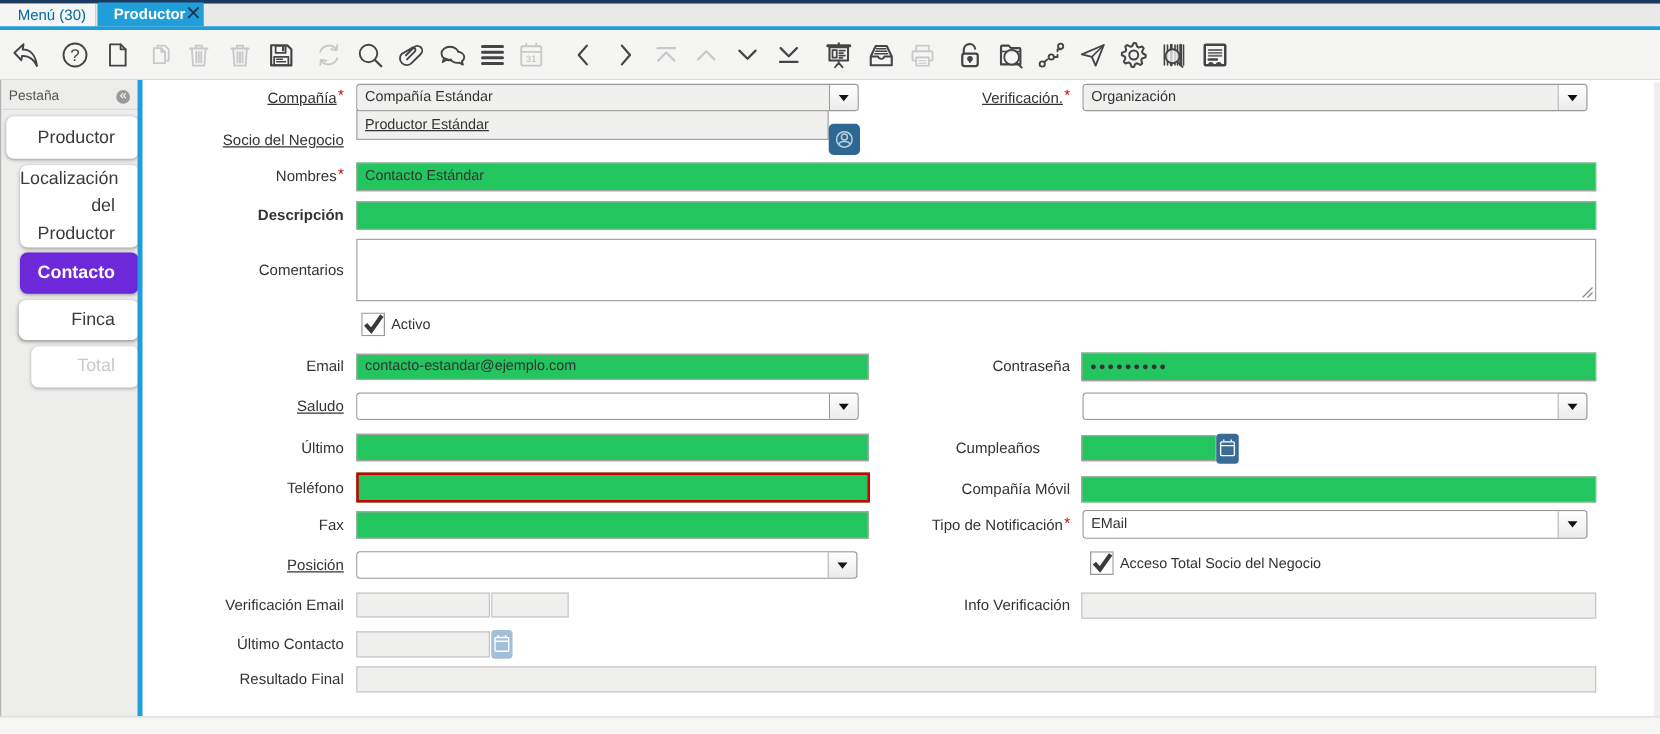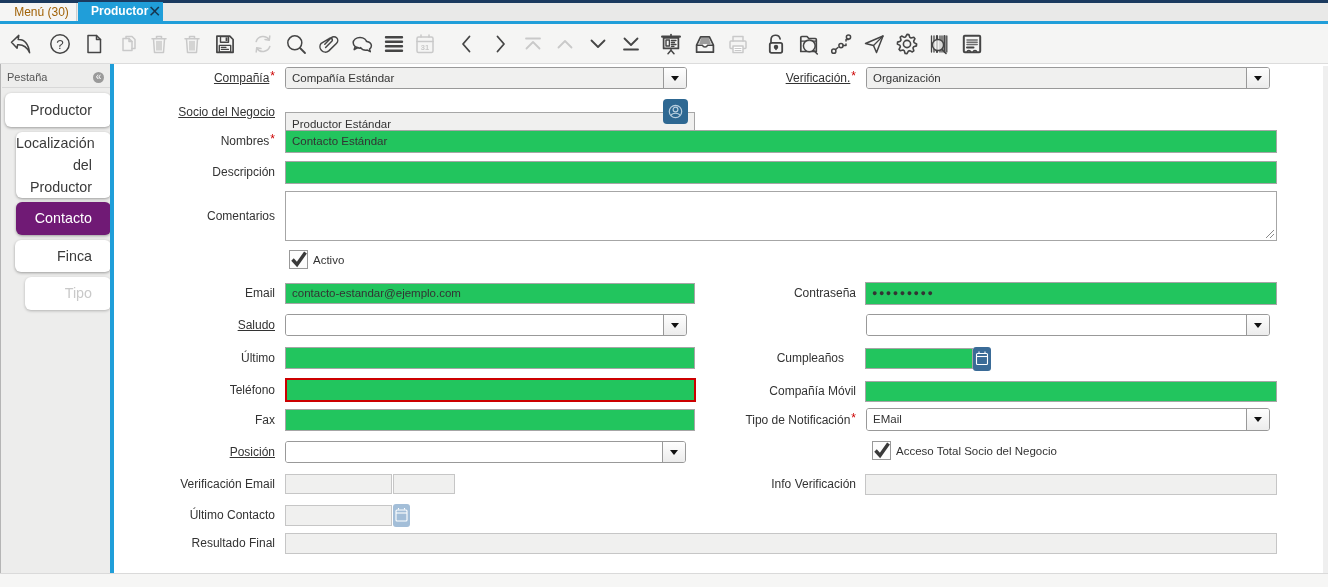--- a/index.html
+++ b/index.html
@@ -3,34 +3,34 @@
 <meta charset="utf-8">
 <style>
 * { margin:0; padding:0; box-sizing:border-box; }
 html,body { width:1328px; height:587px; overflow:hidden; }
 body { font-family:"Liberation Sans", sans-serif; background:#fff; position:relative; }
 #page { position:absolute; left:0; top:0; width:1328px; height:587px; }
 .abs { position:absolute; }
 
 #navy { left:0; top:0; width:1328px; height:3px; background:#1b3a5f; }
 #tabstrip { left:0; top:3px; width:1328px; height:18px; background:#e9e9e8; }
-#menutab { left:0; top:0; width:77px; height:18px; background:#f5f5f4; border-right:1px solid #cfcfcf; color:#a16207; font-size:12px; line-height:18px; text-align:center; padding-left:7px; }
+#menutab { left:0; top:0; width:77px; height:18px; background:#f5f5f4; border-right:1px solid #cfcfcf; color:#0369a1; font-size:12px; line-height:18px; text-align:center; padding-left:7px; }
 #prodtab { left:78px; top:-1px; width:85px; height:19px; background:#209ed9; color:#fff; font-weight:bold; font-size:12px; line-height:19px; text-align:left; padding-left:13px; }
 #prodx { left:70px; top:1px; font-weight:normal; color:#16364f; font-size:16px; line-height:17px; }
 #blueline { left:0; top:21px; width:1328px; height:2.5px; background:#209ed9; }
 #toolbar { left:0; top:23.5px; width:1328px; height:40.5px; background:#f5f5f4; border-bottom:1px solid #dcdcdc; }
 .tbi { position:absolute; top:8px; width:24px; height:24px; }
 
 #main { left:0; top:64px; width:1328px; height:509px; background:#fff; }
 #sidebar { left:0; top:0; width:110px; height:509px; background:#ededec; border-left:1px solid #b5b5b5; }
 #pestheader { left:1px; top:0; width:109px; height:24px; border-bottom:1px solid #d8d8d8; }
 #pesttitle { left:6px; top:7px; font-size:11px; font-weight:normal; color:#555; }
 #collbtn { left:92px; top:8px; width:11px; height:11px; border-radius:50%; background:#9a9a9a; color:#fff; font-size:10px; line-height:10px; text-align:center; }
 .stab { position:absolute; background:#fff; border-radius:6px; box-shadow:0 1px 3px rgba(0,0,0,0.35); color:#3a3a3a; font-size:14.3px; text-align:right; padding-right:19px; }
-.stab.active { background:#701a75; color:#fff; font-weight:normal; }
+.stab.active { background:#6d28d9; color:#fff; font-weight:bold; }
 .stab.disabled { color:#c9c9c9; box-shadow:0 1px 3px rgba(0,0,0,0.25); }
 #vline { left:110px; top:0; width:3.5px; height:509px; background:#1f9ed9; }
 #scrolltrack { left:1323px; top:2px; width:5px; height:507px; background:#efefef; }
 #footer { left:0; top:573px; width:1328px; height:14px; background:#f6f6f5; border-top:1px solid #dadada; }
 
 .lbl { position:absolute; font-size:12px; color:#333; text-align:right; white-space:nowrap; line-height:15px; }
 .lbl u { text-decoration:underline; }
 .star { color:#cc0000; position:relative; top:-2px; margin-left:1px; }
 .inp { position:absolute; background:#22c55e; border:1px solid #a6a6a6; font-size:11.5px; color:#333; padding:0 0 0 6px; line-height:20px; }
 .inp.ro { background:#f0f0ef; }
@@ -206,57 +206,57 @@
     </div>
   <div class="abs" id="main">
     <div class="abs" id="sidebar">
       <div class="abs" id="pestheader"></div>
       <div class="abs" id="pesttitle">Pestaña</div>
       <div class="abs" id="collbtn">«</div>
       <div class="stab" style="left:4px; top:29px; width:106px; height:34px; line-height:34px;">Productor</div>
       <div class="stab" style="left:15px; top:68px; width:95px; height:66px; line-height:22px; padding-top:0;">Localización<br>del<br>Productor</div>
       <div class="stab active" style="left:15px; top:138px; width:95px; height:33px; line-height:33px;">Contacto</div>
       <div class="stab" style="left:14px; top:176px; width:96px; height:32px; line-height:32px;">Finca</div>
-      <div class="stab disabled" style="left:24px; top:213px; width:86px; height:33px; line-height:33px;">Tipo</div>
+      <div class="stab disabled" style="left:24px; top:213px; width:86px; height:33px; line-height:33px;">Total</div>
     </div>
     <div class="abs" id="vline"></div>
     <div class="abs" id="scrolltrack"></div>
 
     <div class="lbl" style="right:1053px; top:6.5px;"><u>Compañía</u><span class="star">*</span></div>
     <div class="lbl" style="right:1053px; top:40.5px;"><u>Socio del Negocio</u></div>
     <div class="lbl" style="right:1053px; top:70px;">Nombres<span class="star">*</span></div>
-    <div class="lbl" style="right:1053px; top:101px;">Descripción</div>
+    <div class="lbl" style="right:1053px; top:101px;font-weight:bold;">Descripción</div>
     <div class="lbl" style="right:1053px; top:144.5px;">Comentarios</div>
     <div class="lbl" style="right:1053px; top:222px;">Email</div>
     <div class="lbl" style="right:1053px; top:253.5px;"><u>Saludo</u></div>
     <div class="lbl" style="right:1053px; top:286.5px;">Último</div>
     <div class="lbl" style="right:1053px; top:318.5px;">Teléfono</div>
     <div class="lbl" style="right:1053px; top:348.5px;">Fax</div>
     <div class="lbl" style="right:1053px; top:380.5px;"><u>Posición</u></div>
     <div class="lbl" style="right:1053px; top:412.5px;">Verificación Email</div>
     <div class="lbl" style="right:1053px; top:444px;">Último Contacto</div>
     <div class="lbl" style="right:1053px; top:472px;text-align:right;">Resultado Final</div>
 
     <div class="lbl" style="right:472px; top:6.5px;"><u>Verificación.</u><span class="star">*</span></div>
     <div class="lbl" style="right:472px; top:222px;">Contraseña</div>
-    <div class="lbl" style="right:484px; top:286.5px;">Cumpleaños</div>
+    <div class="lbl" style="right:496px; top:286.5px;">Cumpleaños</div>
     <div class="lbl" style="right:472px; top:319.5px;">Compañía Móvil</div>
     <div class="lbl" style="right:472px; top:348.5px;">Tipo de Notificación<span class="star">*</span></div>
     <div class="lbl" style="right:472px; top:412.5px;">Info Verificación</div>
 
     <div class="combo ro" style="left:285px; top:3px; width:402px; height:22px;">
         <div class="ctext">Compañía Estándar</div>
         <div class="cbtn"></div>
       </div>
     <div class="combo ro" style="left:866px; top:3px; width:404px; height:22px;">
         <div class="ctext">Organización</div>
         <div class="cbtn"></div>
       </div>
 
-    <div class="inp ro" style="left:285px; top:48px; width:410px; height:24px; line-height:22px;">Productor Estándar</div>
+    <div class="inp ro" style="left:285px; top:24px; width:378px; height:24px; line-height:22px;text-decoration:underline;">Productor Estándar</div>
     <div class="abs" style="left:663px; top:35px; width:25px; height:25px; background:#2e6892; border-radius:4px;">
       <svg width="25" height="25" viewBox="0 0 25 25">
           <g stroke="#b9cfdf" fill="none" stroke-width="1.2">
             <circle cx="12.5" cy="12.5" r="6.2"></circle>
             <circle cx="12.5" cy="10.5" r="2.4"></circle>
             <path d="M8 16.5 c1 -3 8 -3 9 0"></path>
           </g>
         </svg>
     </div>
 

